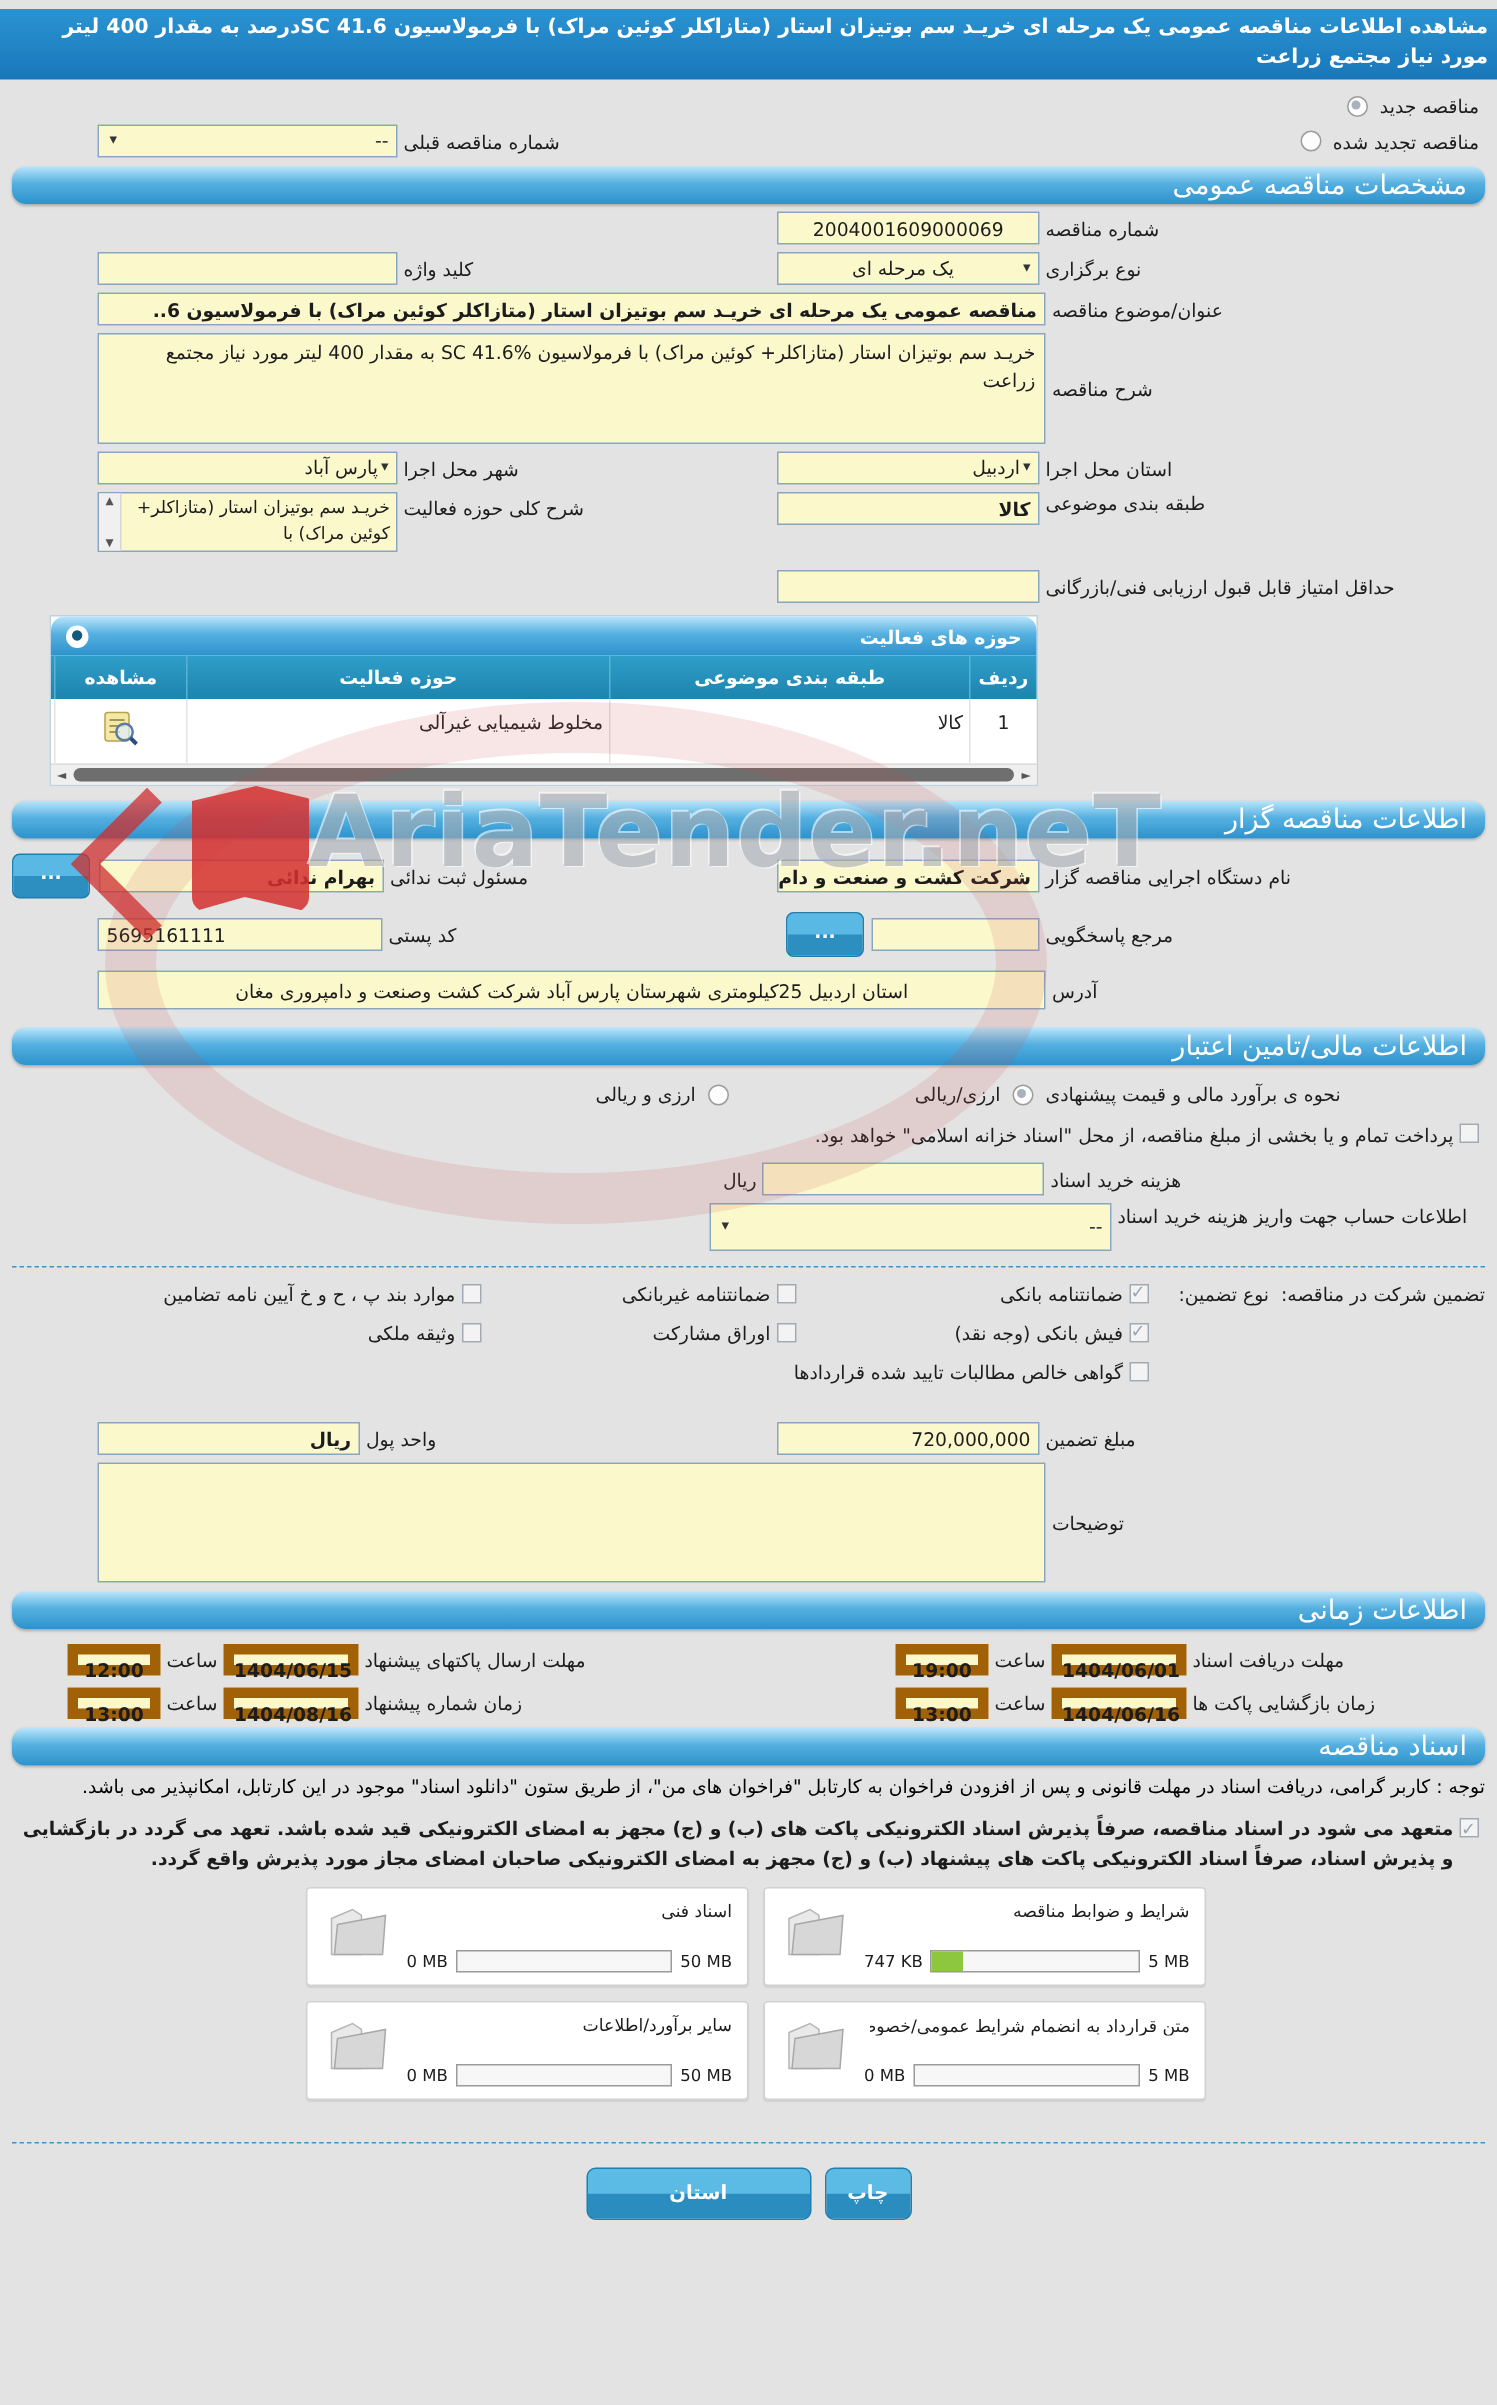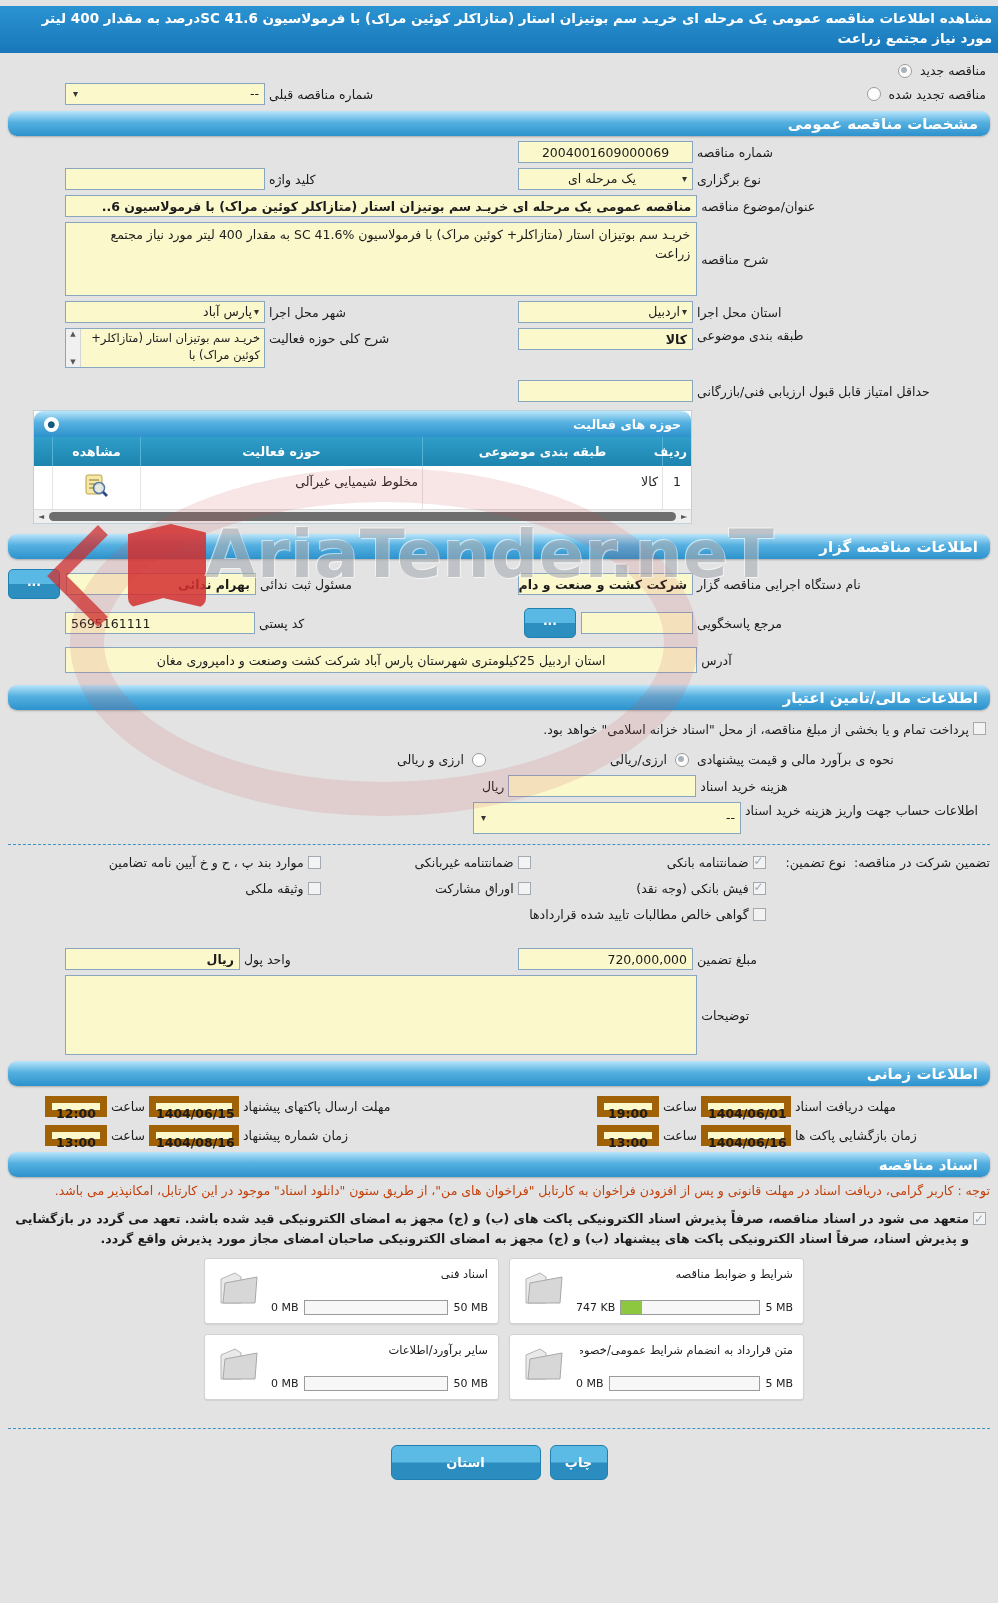--- a/index.html
+++ b/index.html
@@ -2,21 +2,21 @@
 <html lang="fa" dir="rtl"><head>
 <meta charset="utf-8">
 <style>
   html,body{margin:0;padding:0;}
   body{background:#e3e3e3;font-family:"DejaVu Sans","Liberation Sans",sans-serif;}
   .page{position:relative;width:998px;height:1603px;margin:0 auto;background:#e3e3e3;overflow:hidden;direction:rtl;font-size:12.5px;color:#1c1c1c;}
   .inner{padding:0 8px;}
   
   .titlebar{margin-top:6px;background:linear-gradient(#2b93d2,#1877ba);color:#fff;font-weight:bold;font-size:13.5px;line-height:1.45;padding:3px 6px 5px;text-align:right;}
   
-  .secbar{height:25px;margin:6px 0 4px;border-radius:9px;background:linear-gradient(#b9e5fb,#55b0e0 45%,#2d92cc);color:#fff;font-weight:bold;font-size:15px;display:flex;align-items:center;padding:0 12px;box-shadow:0 1px 2px rgba(0,0,0,.25);}
+  .secbar{height:25px;margin:6px 0 4px;border-radius:9px;background:linear-gradient(#b9e5fb,#55b0e0 45%,#2d92cc);color:#fff;font-weight:normal;font-size:18px;display:flex;align-items:center;padding:0 12px;box-shadow:0 1px 2px rgba(0,0,0,.25);}
   
   .frow{display:flex;direction:ltr;align-items:center;margin:5px 0;}
   .sp{flex:1;}
   .lblR{width:293px;direction:rtl;text-align:left;padding-left:4px;color:#1c1c1c;}
   .lblR2{width:195px;direction:rtl;text-align:left;padding-left:4px;}
   .lblA{direction:rtl;padding:0 4px;}
   .fld{background:#fbf8cc;border:1px solid #89a6c0;height:22px;line-height:22px;direction:rtl;padding:0 5px;box-sizing:border-box;overflow:hidden;white-space:nowrap;}
   .fld.center{text-align:center;}
   .fld.b{font-weight:bold;}
   .sel{display:flex;direction:rtl;justify-content:space-between;align-items:center;}
@@ -29,39 +29,39 @@
   .cb{width:13px;height:13px;border:1px solid #a3a9b0;background:#f3f3f3;display:inline-block;position:relative;flex:none;margin:0 4px;box-sizing:border-box;}
   .cb.on::after{content:"✓";position:absolute;left:0;top:-3px;font-size:12px;color:#9aa6b2;font-weight:bold;}
   
   .panel{width:657px;margin:8px 298px 10px 0;background:#fff;border:1px solid #bcd2de;}
   .panel-head{height:26px;border-radius:9px 9px 0 0;background:linear-gradient(#b9e5fb,#55b0e0 45%,#2d92cc);color:#fff;font-weight:bold;display:flex;align-items:center;justify-content:space-between;padding:0 10px;}
   .collapse{width:15px;height:15px;border-radius:50%;background:#fff;display:flex;align-items:center;justify-content:center;color:#14597e;font-size:9px;cursor:pointer;}
   .thead{display:flex;direction:rtl;background:linear-gradient(#2f9ec9,#1d84ae);color:#fff;font-weight:bold;}
   .thead div{padding:7px 4px;text-align:center;border-left:1px solid #57b3d6;box-sizing:border-box;}
   .trow{display:flex;direction:rtl;background:#fff;color:#222;}
   .trow div{padding:8px 4px;border-left:1px solid #e4e4e4;box-sizing:border-box;}
-  .c-no{width:29px;text-align:center;} .c-cat{width:240px;} .c-fld{width:282px;} .c-view{width:88px;text-align:center;}
+  .c-no{width:45px;text-align:center;} .c-cat{width:240px;} .c-fld{width:282px;} .c-view{width:88px;text-align:center;}
   .hscroll{display:flex;direction:ltr;align-items:center;height:13px;background:#efefef;border-top:1px solid #ddd;}
   .hs-btn{width:14px;font-size:8px;color:#555;text-align:center;}
   .hs-thumb{flex:1;height:9px;background:#6e6e6e;border-radius:5px;margin:0 1px;}
   
   .mini{display:flex;direction:ltr;width:200px;background:#fbf8cc;border:1px solid #89a6c0;height:40px;box-sizing:border-box;}
   .vscroll{width:14px;background:#f0f0f0;border-right:1px solid #d5d5d5;display:flex;flex-direction:column;justify-content:space-between;align-items:center;font-size:7px;color:#555;padding:1px 0;}
   .mini-text{flex:1;direction:rtl;padding:1px 4px;font-size:11.5px;line-height:1.45;overflow:hidden;}
   .dots-btn{width:50px;height:28px;border-radius:5px;border:1px solid #1f7fae;background:linear-gradient(#59b9e4 49%,#2d8fc0 51%);color:#fff;font-weight:bold;text-align:center;line-height:24px;cursor:pointer;}
   .dotted{border-top:1px dashed #3f93c4;margin:10px 0;}
   
   .gwrap{display:flex;direction:rtl;align-items:flex-start;margin:8px 0 4px;}
   .gl{font-size:12.5px;padding-left:8px;white-space:nowrap;}
   .gcol{display:flex;flex-direction:column;gap:11px;}
   .gitem{display:flex;direction:rtl;align-items:center;white-space:nowrap;}
   
   .dfld{background:#fbf8cc;border:7px solid #a16207;height:21px;line-height:21px;text-align:center;font-weight:bold;box-sizing:border-box;}
   
-  .notice{color:#c2410c;line-height:1.6;margin:0 0 8px;}
+  .notice{color:#000000;line-height:1.6;margin:0 0 8px;}
   .commit{display:flex;direction:rtl;align-items:flex-start;font-weight:bold;line-height:1.55;margin-bottom:10px;}
   .boxgrid{display:flex;direction:rtl;flex-wrap:wrap;width:610px;margin:4px auto 0;gap:10px;}
   .upbox{width:295px;height:66px;background:#fff;border:1px solid #d2d2d2;border-radius:3px;position:relative;box-sizing:border-box;padding:8px 10px 6px;box-shadow:0 1px 1px rgba(0,0,0,.08);}
   .upbox .t{font-size:11.5px;text-align:right;margin-right:0;margin-left:60px;white-space:nowrap;overflow:hidden;}
   .folder{position:absolute;left:10px;top:10px;}
   .prog{position:absolute;bottom:8px;right:10px;left:66px;display:flex;direction:ltr;align-items:center;gap:5px;font-size:11px;}
   .bar{flex:1;height:13px;border:1px solid #9b9b9b;background:#f7f7f7;position:relative;direction:ltr;}
   .bar i{display:block;height:100%;background:#8dc63f;}
   
   .btns{display:flex;direction:ltr;justify-content:center;gap:9px;margin-top:16px;}
@@ -223,34 +223,34 @@
     </div>
 
     <div class="frow" style="margin-top:9px;">
       <span class="sp"></span>
       <div class="fld center w635" style="height:26px;line-height:26px;">استان اردبیل 25کیلومتری شهرستان پارس آباد شرکت کشت وصنعت و دامپروری مغان</div>
       <span class="lblR" style="width:290px;">آدرس</span>
     </div>
 
     <div class="secbar" style="margin-top:12px;">اطلاعات مالی/تامین اعتبار</div>
 
-    <div class="frow" style="align-items:flex-start;margin-top:10px;">
-      <span class="sp"></span>
-      <div style="width:520px;direction:rtl;text-align:right;line-height:1.6;">پرداخت تمام و یا بخشی از مبلغ مناقصه، از محل "اسناد خزانه اسلامی" خواهد بود.</div>
-      <span class="cb" style="margin-top:2px;"></span>
-    </div>
-
     <div class="frow" style="margin-top:12px;">
       <span class="sp" style="flex:0 0 385px;"></span>
       <span class="lblA">ارزی و ریالی</span>
       <span class="rb"></span>
       <span class="sp"></span>
       <span class="lblA">ارزی/ریالی</span>
       <span class="rb on"></span>
       <span class="lblR">نحوه ی برآورد مالی و قیمت پیشنهادی</span>
+    </div>
+
+    <div class="frow" style="align-items:flex-start;margin-top:10px;">
+      <span class="sp"></span>
+      <div style="width:520px;direction:rtl;text-align:right;line-height:1.6;">پرداخت تمام و یا بخشی از مبلغ مناقصه، از محل "اسناد خزانه اسلامی" خواهد بود.</div>
+      <span class="cb" style="margin-top:2px;"></span>
     </div>
 
     <div class="frow" style="margin-top:8px;">
       <span class="sp" style="flex:0 0 470px;"></span>
       <span class="lblA">ریال</span>
       <div class="fld w190"></div>
       <span class="lblR">هزینه خرید اسناد</span>
     </div>
 
     <div class="frow" style="align-items:flex-start;">

